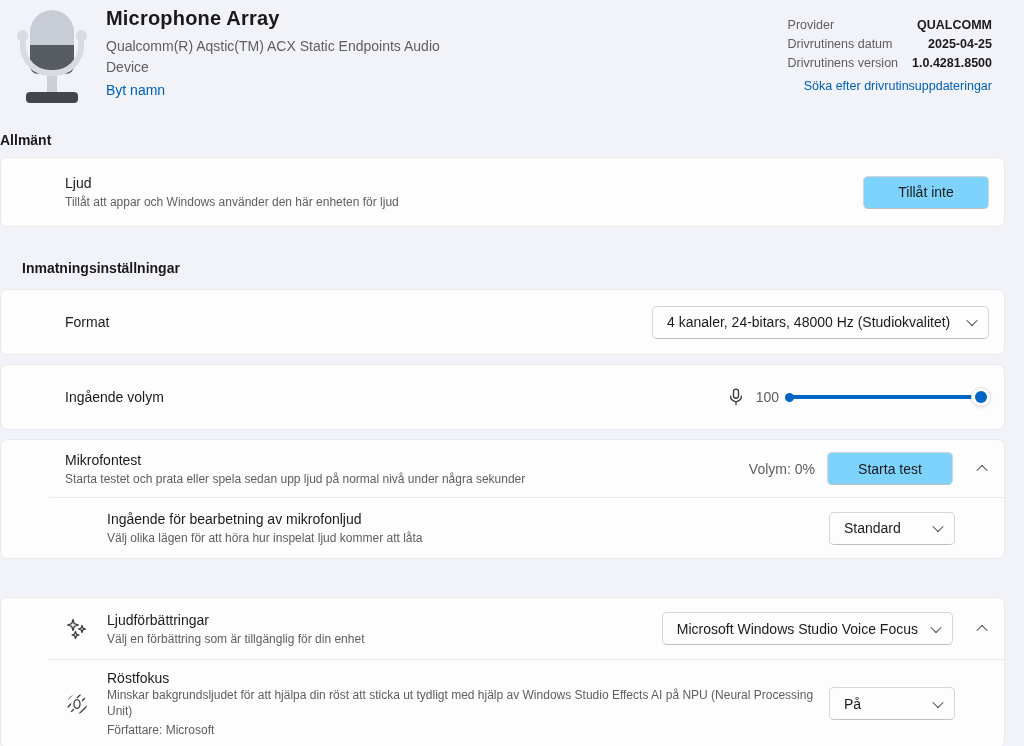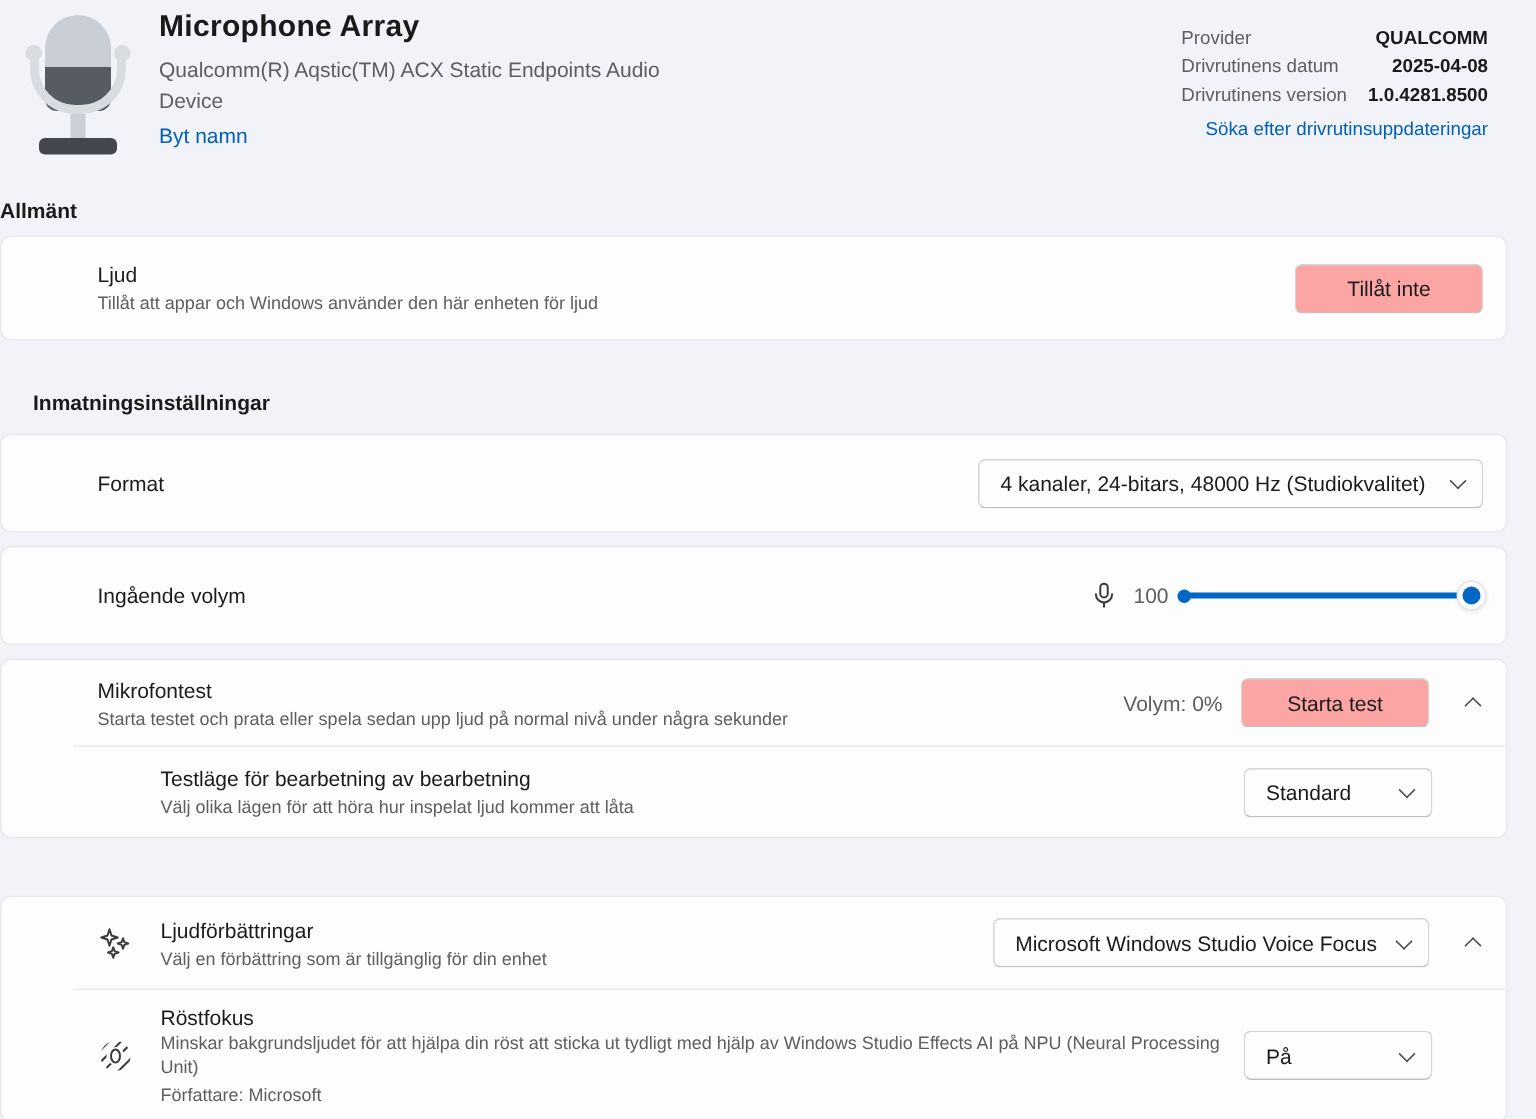--- a/index.html
+++ b/index.html
@@ -53,21 +53,21 @@
     padding-left:48px;
   }
   .row { display:flex; align-items:center; justify-content:space-between; padding:0 15px 0 16px; }
   .row-title { font-size:14px; color:#1b1b1b; }
   .row-desc { font-size:12px; color:#5e5e5e; margin-top:4px; }
   .divider { height:1px; background:#ececf0; }
   .indent { padding-left:58px; }
 
   .btn {
     height:33px; min-width:126px; padding:0 20px;
-    background:#fca5a5; border:1px solid #d5d5d5; border-bottom-color:#c1c1c1;
+    background:#7dd3fc; border:1px solid #d5d5d5; border-bottom-color:#c1c1c1;
     border-radius:5px; font-size:14px; color:#1b1b1b;
     font-family:"Liberation Sans",sans-serif;
     display:inline-flex; align-items:center; justify-content:center; cursor:pointer;
   }
   .dropdown {
     height:33px; padding:0 12px 0 14px;
     background:#fdfdfd; border:1px solid #d5d5d5; border-bottom-color:#c1c1c1;
     border-radius:5px; font-size:14px; color:#1b1b1b;
     display:inline-flex; align-items:center; justify-content:space-between; gap:14px; cursor:pointer;
   }
@@ -120,21 +120,21 @@
       <div class="device-title">Microphone Array</div>
       <div class="device-sub">Qualcomm(R) Aqstic(TM) ACX Static Endpoints Audio Device</div>
       <span class="rename-link">Byt namn</span>
     </div>
 
     <div class="driver-block">
       <div class="driver-grid">
         <span class="driver-label">Provider</span>
         <span class="driver-value">QUALCOMM</span>
         <span class="driver-label">Drivrutinens datum</span>
-        <span class="driver-value">2025-04-08</span>
+        <span class="driver-value">2025-04-25</span>
         <span class="driver-label">Drivrutinens version</span>
         <span class="driver-value">1.0.4281.8500</span>
       </div>
       <span class="driver-link">Söka efter drivrutinsuppdateringar</span>
     </div>
   </div>
 
   <div class="content">
 
     <div class="section-title" style="margin:2px 0 9px 0;">Allmänt</div>
@@ -189,21 +189,21 @@
           <span class="muted" style="margin-right:12px;">Volym: 0%</span>
           <button class="btn">Starta test</button>
           <span class="expander">
             <span class="chev up"></span>
           </span>
         </div>
       </div>
       <div class="divider"></div>
       <div class="row indent" style="height:60px;">
         <div>
-          <div class="row-title">Testläge för bearbetning av bearbetning</div>
+          <div class="row-title">Ingående för bearbetning av mikrofonljud</div>
           <div class="row-desc">Välj olika lägen för att höra hur inspelat ljud kommer att låta</div>
         </div>
         <div class="dropdown mr-align" style="min-width:126px;">
           <span>Standard</span>
           <span class="chev down"></span>
         </div>
       </div>
     </div>
 
     <div class="card" style="margin-top:38px;">

